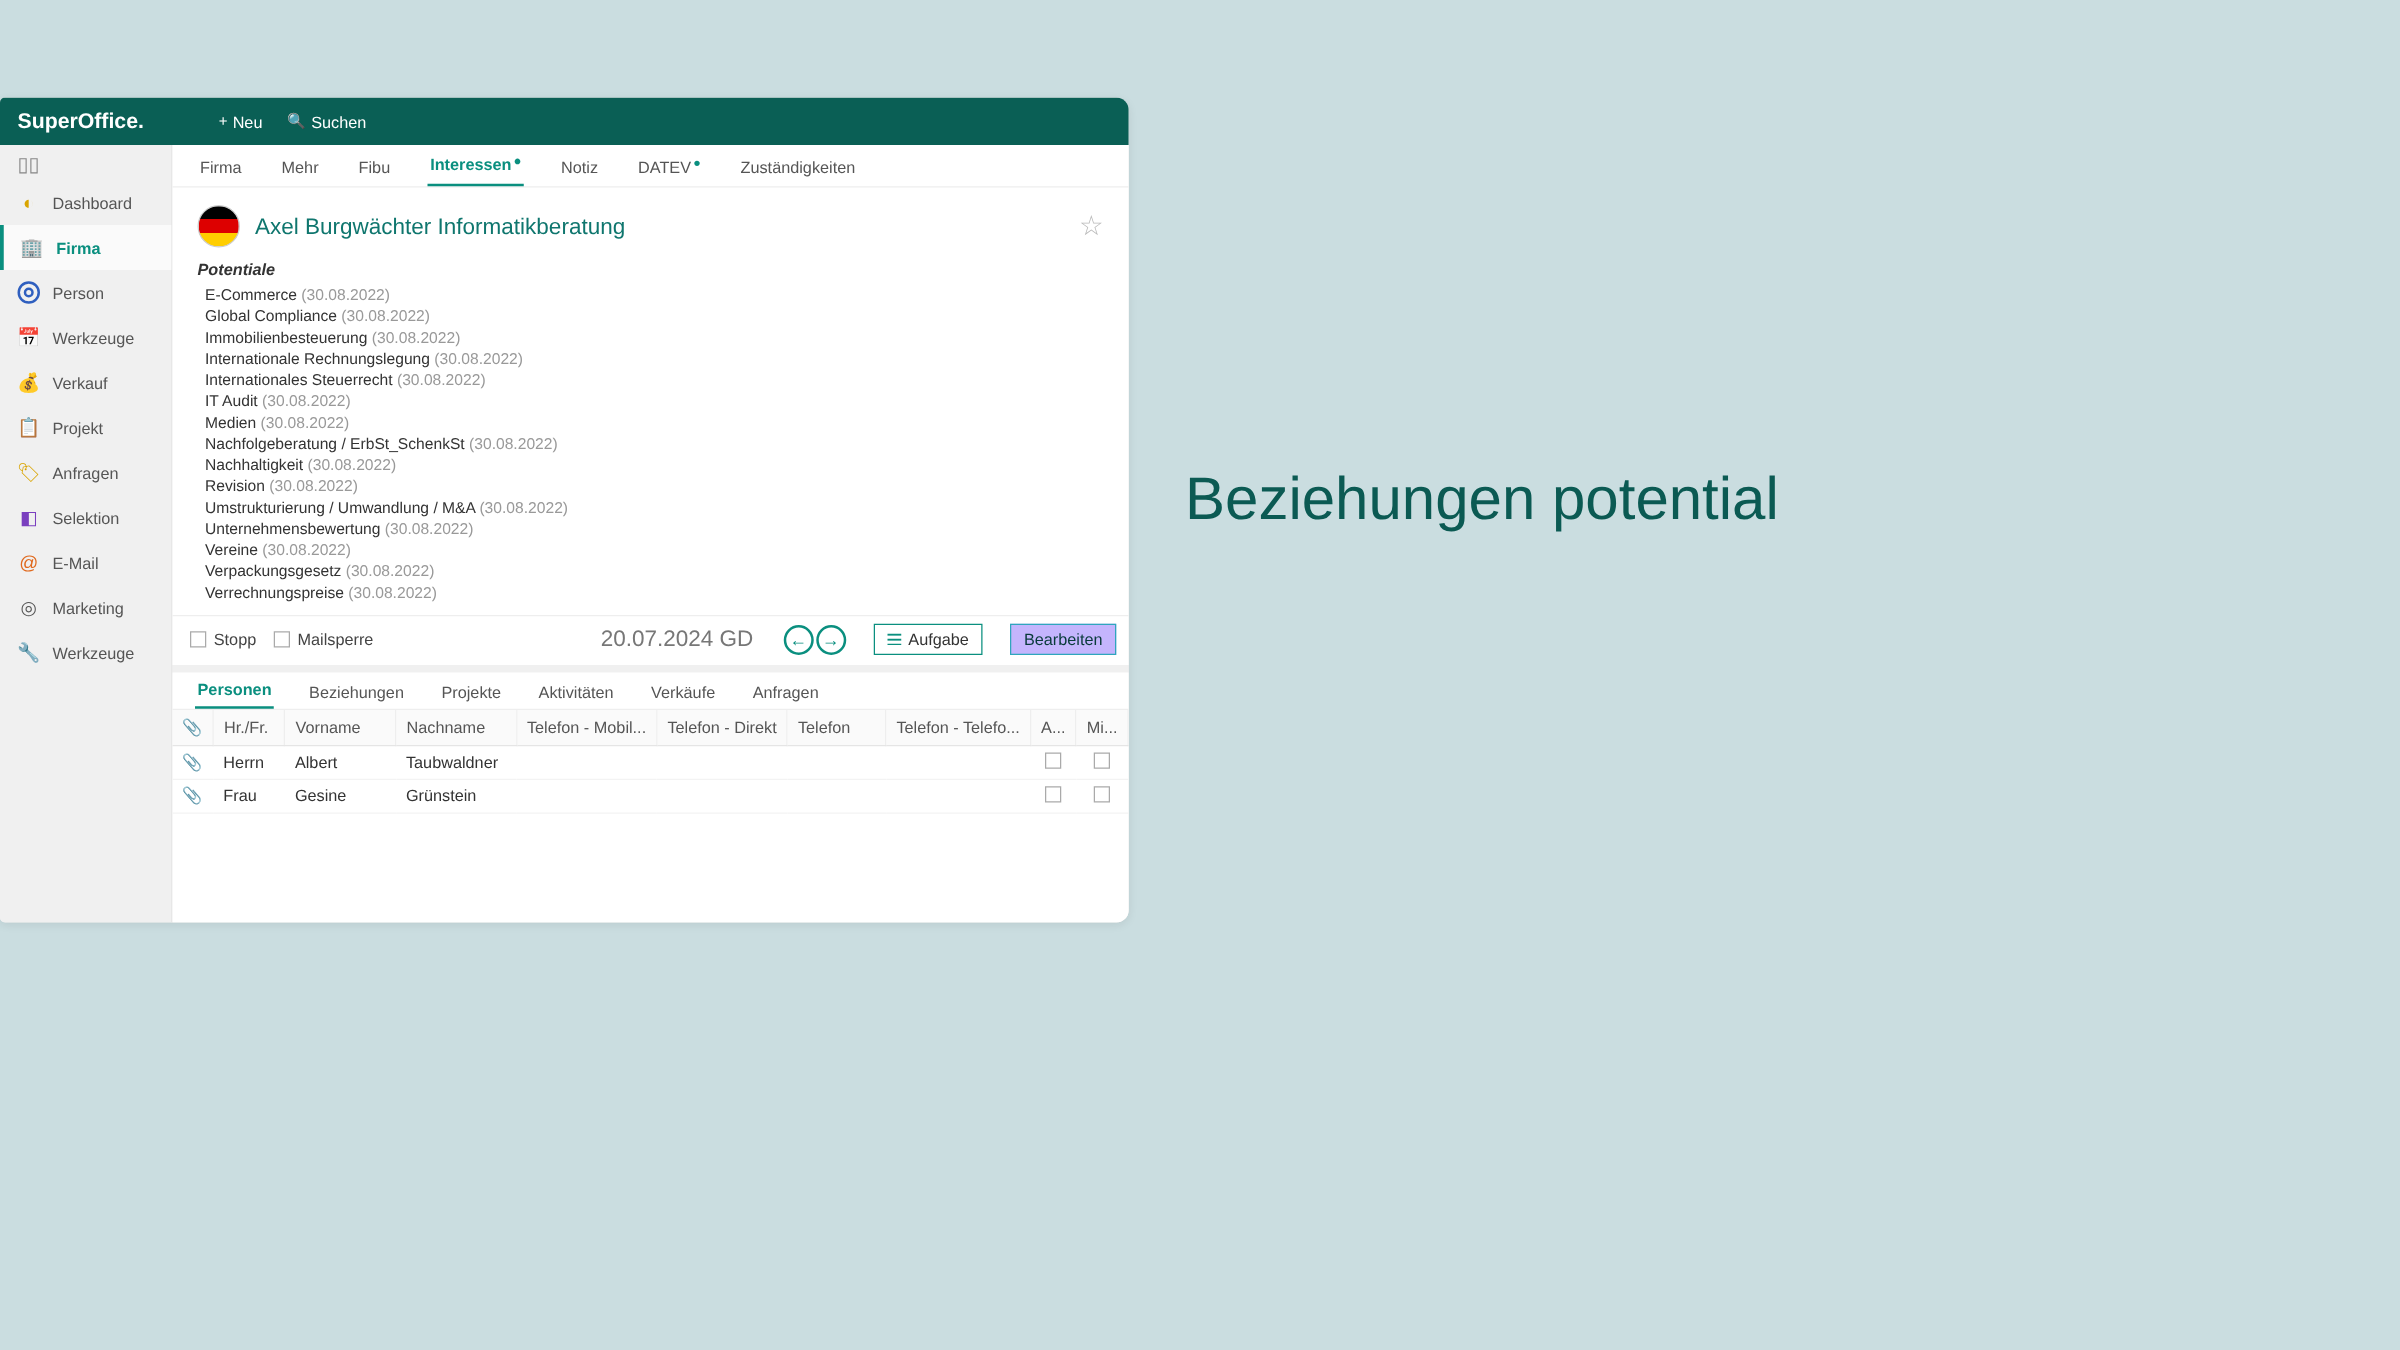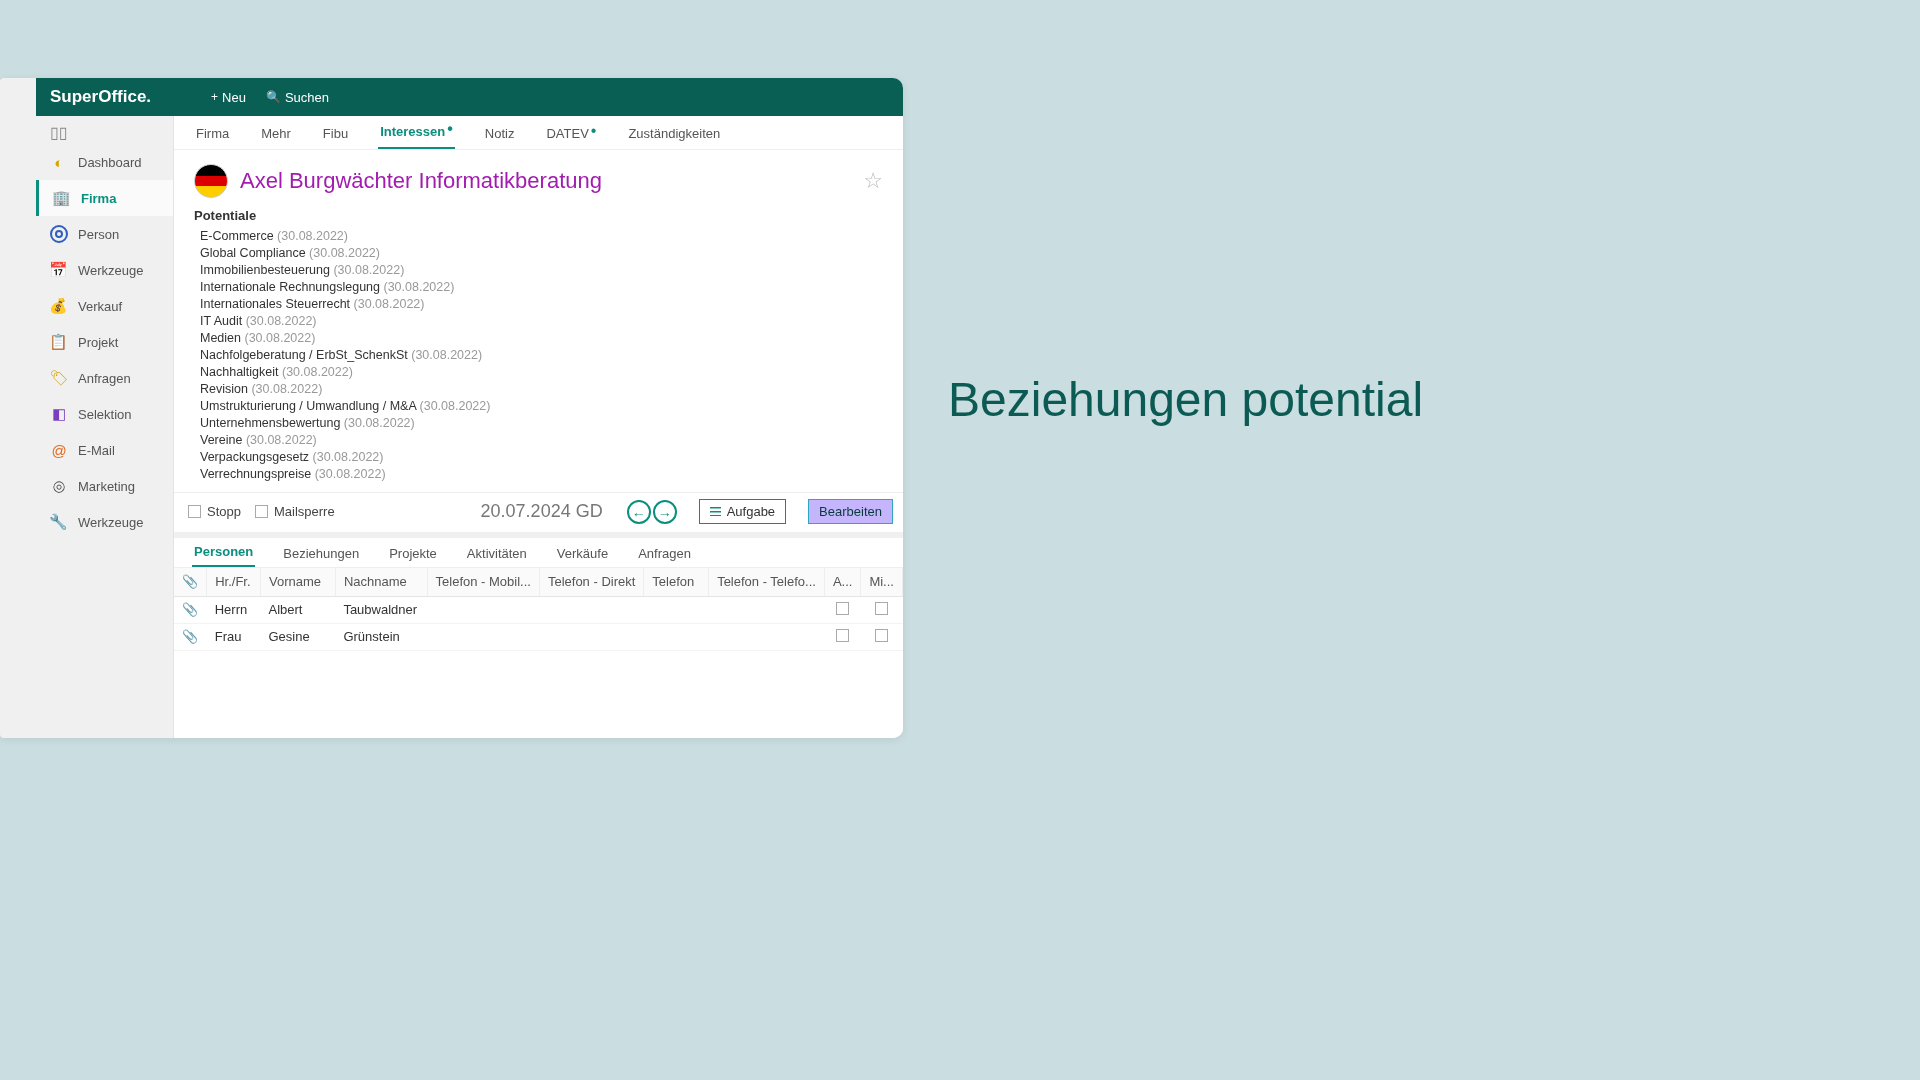--- a/index.html
+++ b/index.html
@@ -16,21 +16,20 @@
     left: 0;
     top: 78px;
     width: 903px;
     height: 660px;
     background: #f0f0f0;
     border-radius: 4px 10px 10px 4px;
     box-shadow: 0 2px 8px rgba(0,0,0,0.08);
     overflow: hidden;
     display: flex;
     flex-direction: column;
-    padding-left: 36px;
   }
   .titlebar {
     background: #0a5f55;
     height: 38px;
     display: flex;
     align-items: center;
     color: #fff;
     padding: 0 14px;
     gap: 30px;
     flex-shrink: 0;
@@ -101,28 +100,28 @@
     align-items:center;
     padding:14px 20px 6px 20px;
     gap:12px;
   }
   .flag{
     width:34px;height:34px;border-radius:50%;
     background:linear-gradient(to bottom,#000 0 33%,#dd0000 33% 66%,#ffce00 66% 100%);
     border:1px solid #ccc;
     flex-shrink:0;
   }
-  .company-name{font-size:22px;color:#a21caf;}
+  .company-name{font-size:18px;color:#0f766e;}
   .star{margin-left:auto;color:#bbb;font-size:22px;cursor:pointer;}
   .potentials{
     padding:4px 20px 10px 20px;
     font-size:12.5px;
     color:#333;
   }
-  .pot-title{font-weight:700;margin-bottom:4px;font-size:13px;}
+  .pot-title{font-weight:700;margin-bottom:4px;font-size:13px;font-style:italic;}
   .pot-row{padding:1.5px 0 1.5px 6px;}
   .pot-date{color:#999;}
   .card-footer{
     display:flex;
     align-items:center;
     padding:6px 10px 8px 14px;
     gap:14px;
     font-size:13px;
     color:#444;
     border-top:1px solid #eee;

